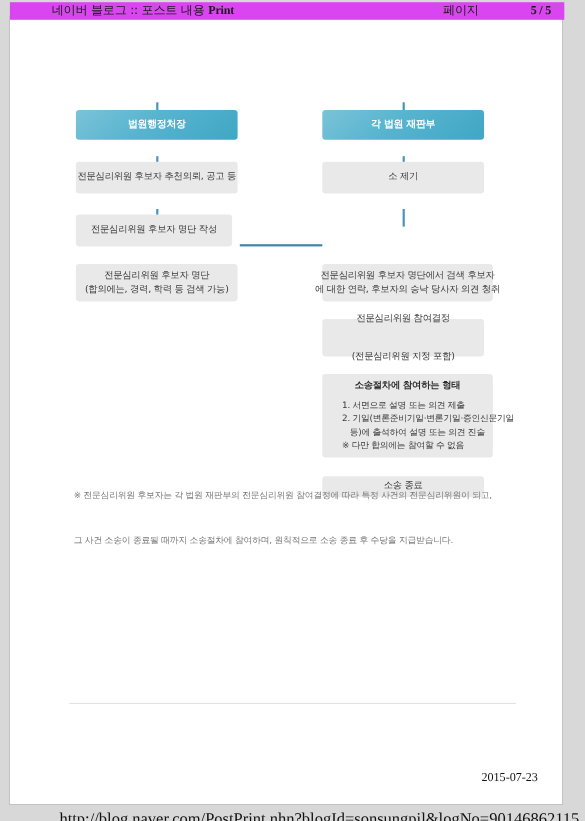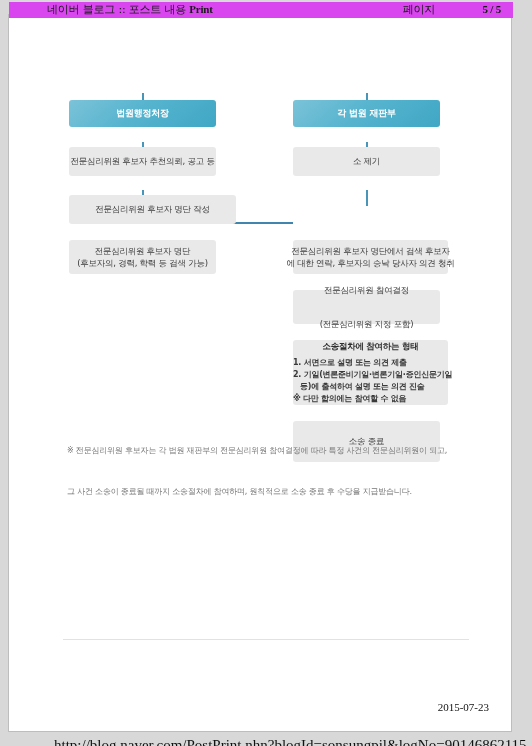--- a/index.html
+++ b/index.html
@@ -108,21 +108,20 @@
     margin-bottom: 5px;
     width: 100%;
     text-align: center;
   }
   .node .li {
     display: block;
     white-space: nowrap;
     text-align: left;
     font-size: 8px;
     line-height: 1.5;
-    font-weight: bold;
   }
   .node .li.cont {
     padding-left: 7px;
     text-align: center;
   }
   .vline {
     position: absolute;
     width: 2px;
     background: #4a94b8;
   }
@@ -208,27 +207,27 @@
     <div class="hline" style="left:209px; top:207px; width:75px;"></div>
 
     <div class="node head" style="left:60px; top:52px; width:147px; height:27px;">
       <span class="ln">법원행정처장</span>
     </div>
 
     <div class="node" style="left:60px; top:99px; width:147px; height:29px;">
       <span class="ln">전문심리위원 후보자 추천의뢰, 공고 등</span>
     </div>
 
-    <div class="node" style="left:60px; top:147px; width:167px; height:29px;">
+    <div class="node" style="left:60px; top:147px; width:142px; height:29px;">
       <span class="ln">전문심리위원 후보자 명단 작성</span>
     </div>
 
     <div class="node" style="left:60px; top:192px; width:147px; height:34px;">
       <span class="ln">전문심리위원 후보자 명단</span>
-      <span class="ln">(후보자의, 경력, 학력 등 검색 가능)</span>
+      <span class="ln">(합의에는, 경력, 학력 등 검색 가능)</span>
     </div>
 
     <div class="node head" style="left:284px; top:52px; width:147px; height:27px;">
       <span class="ln">각 법원 재판부</span>
     </div>
 
     <div class="node" style="left:284px; top:99px; width:147px; height:29px;">
       <span class="ln">소 제기</span>
     </div>
 
@@ -236,29 +235,29 @@
     <div class="node" style="left:284px; top:192px; width:155px; height:34px; left:284px;">
       <span class="ln">전문심리위원 후보자 명단에서 검색 후보자</span>
       <span class="ln">에 대한 연락, 후보자의 승낙 당사자 의견 청취</span>
     </div>
 
     <div class="node" style="left:284px; top:242px; width:147px; height:34px;gap:22px;">
       <span class="ln">전문심리위원 참여결정</span>
       <span class="ln">(전문심리위원 지정 포함)</span>
     </div>
 
-    <div class="node left-align" style="left:284px; top:292px; width:155px; height:65px; padding:8px 0;">
+    <div class="node left-align" style="left:284px; top:292px; width:155px; height:76px; padding:8px 18px;">
       <span class="ttl">소송절차에 참여하는 형태</span>
       <span class="li">1. 서면으로 설명 또는 의견 제출</span>
       <span class="li">2. 기일(변론준비기일·변론기일·증인신문기일</span>
       <span class="li cont">등)에 출석하여 설명 또는 의견 진술</span>
       <span class="li">※ 다만 합의에는 참여할 수 없음</span>
     </div>
 
-    <div class="node" style="left:284px; top:373px; width:147px; height:41px;align-items:center;">
+    <div class="node" style="left:284px; top:385px; width:147px; height:19px;align-items:center;">
       <span class="ln">소송 종료</span>
     </div>
   </div>
 
   <div class="footnote">
     <span class="fn-line">※ 전문심리위원 후보자는 각 법원 재판부의 전문심리위원 참여결정에 따라 특정 사건의 전문심리위원이 되고,</span>
     <span class="fn-line">그 사건 소송이 종료될 때까지 소송절차에 참여하며, 원칙적으로 소송 종료 후 수당을 지급받습니다.</span>
   </div>
 
   <div class="rule"></div>

